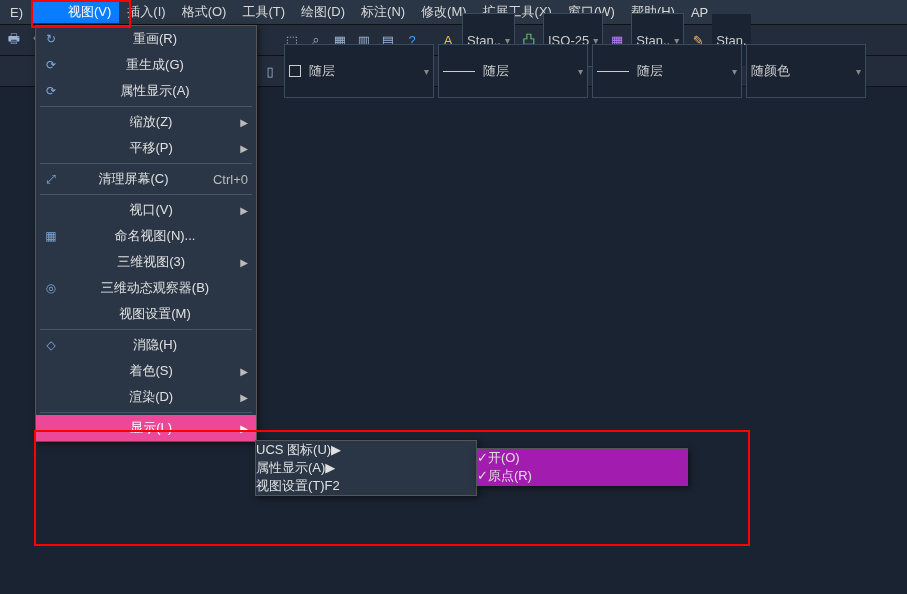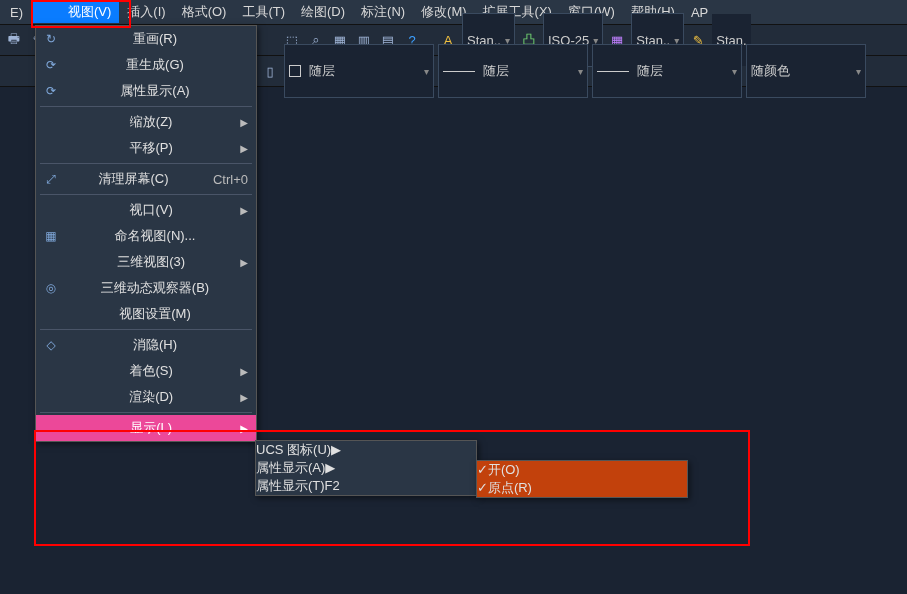--- a/index.html
+++ b/index.html
@@ -123,23 +123,23 @@
     left: 255px;
     top: 440px;
     width: 220px;
     background: #2a3645;
     border: 1px solid #555;
     box-shadow: 2px 2px 6px rgba(0,0,0,0.5);
   }
   .submenu2 {
     position: absolute;
     left: 476px;
-    top: 460px;
+    top: 448px;
     width: 210px;
-    background: #c2410c;
+    background: #a21caf;
     border: 1px solid #555;
     box-shadow: 2px 2px 6px rgba(0,0,0,0.5);
   }
   .redbox1 {
     position: absolute;
     left: 31px;
     top: 0px;
     width: 96px;
     height: 24px;
     border: 2px solid red;
@@ -314,21 +314,21 @@
     <div class="ditem highlight">
       <span class="icon-slot"></span>
       <span class="label">显示(L)</span>
       <span class="sub">▶</span>
     </div>
   </div>
 
 <div class="submenu1" id="disp-dd">
     <div class="ditem highlight"><span class="icon-slot"></span><span class="label">UCS 图标(U)</span><span class="sub">▶</span></div>
     <div class="ditem"><span class="icon-slot"></span><span class="label">属性显示(A)</span><span class="sub">▶</span></div>
-    <div class="ditem"><span class="icon-slot"></span><span class="label">属性显示(T)</span><span class="hint">F2</span></div>
+    <div class="ditem"><span class="icon-slot"></span><span class="label">视图设置(T)</span><span class="hint">F2</span></div>
   </div>
 
 <div class="submenu2" id="ucs-dd">
     <div class="ditem"><span class="icon-slot">✓</span><span class="label">开(O)</span></div>
     <div class="ditem"><span class="icon-slot">✓</span><span class="label">原点(R)</span></div>
   </div>
 
 <div class="redbox1"></div>
 <div class="redbox2"></div>
 

